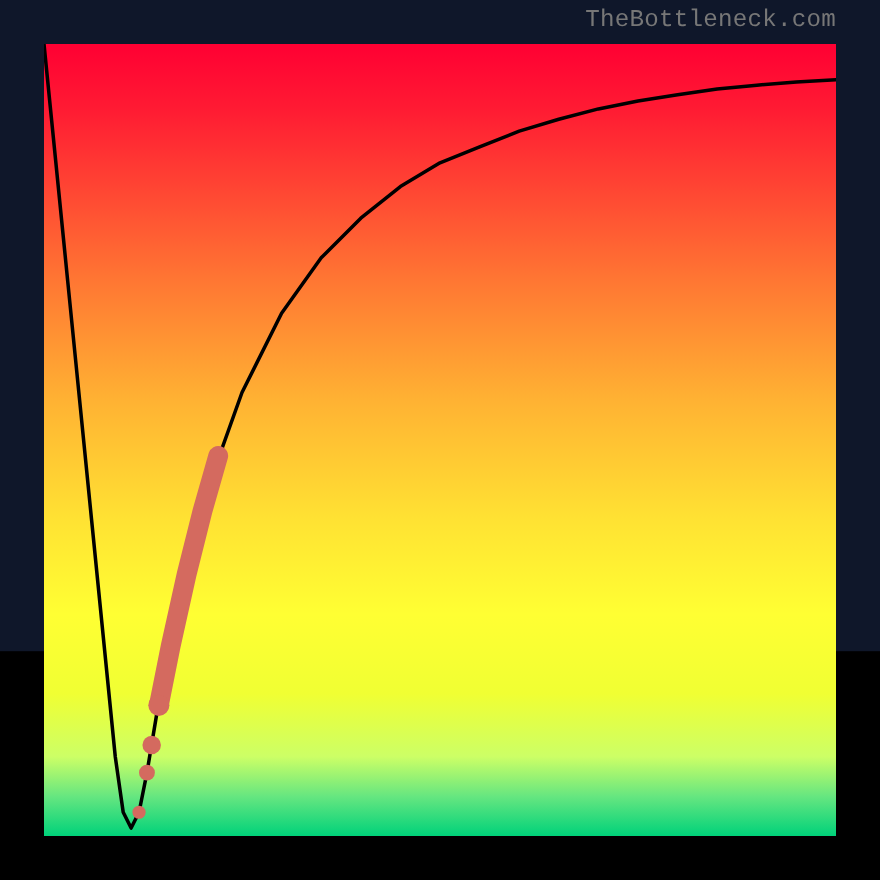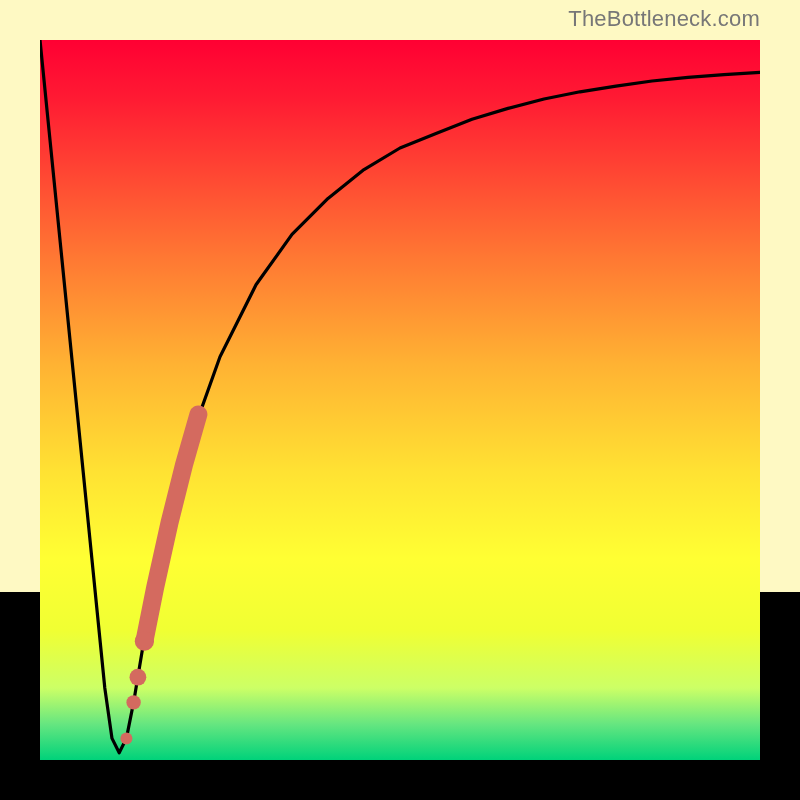--- a/index.html
+++ b/index.html
@@ -8,21 +8,22 @@
     width: 800px;
     height: 800px;
     overflow: hidden;
     background: #000;
     font-family: Arial, Helvetica, sans-serif;
   }
   .frame {
     position: relative;
     width: 800px;
     height: 592px;
-    background: #fef9c3;
+    background: #0f172a;
+    font-family: Liberation Mono, monospace;
   }
   .plot {
     position: absolute;
     left: 40px;
     top: 40px;
     width: 720px;
     height: 720px;
     background: linear-gradient(
       to bottom,
       #ff0033 0%,

